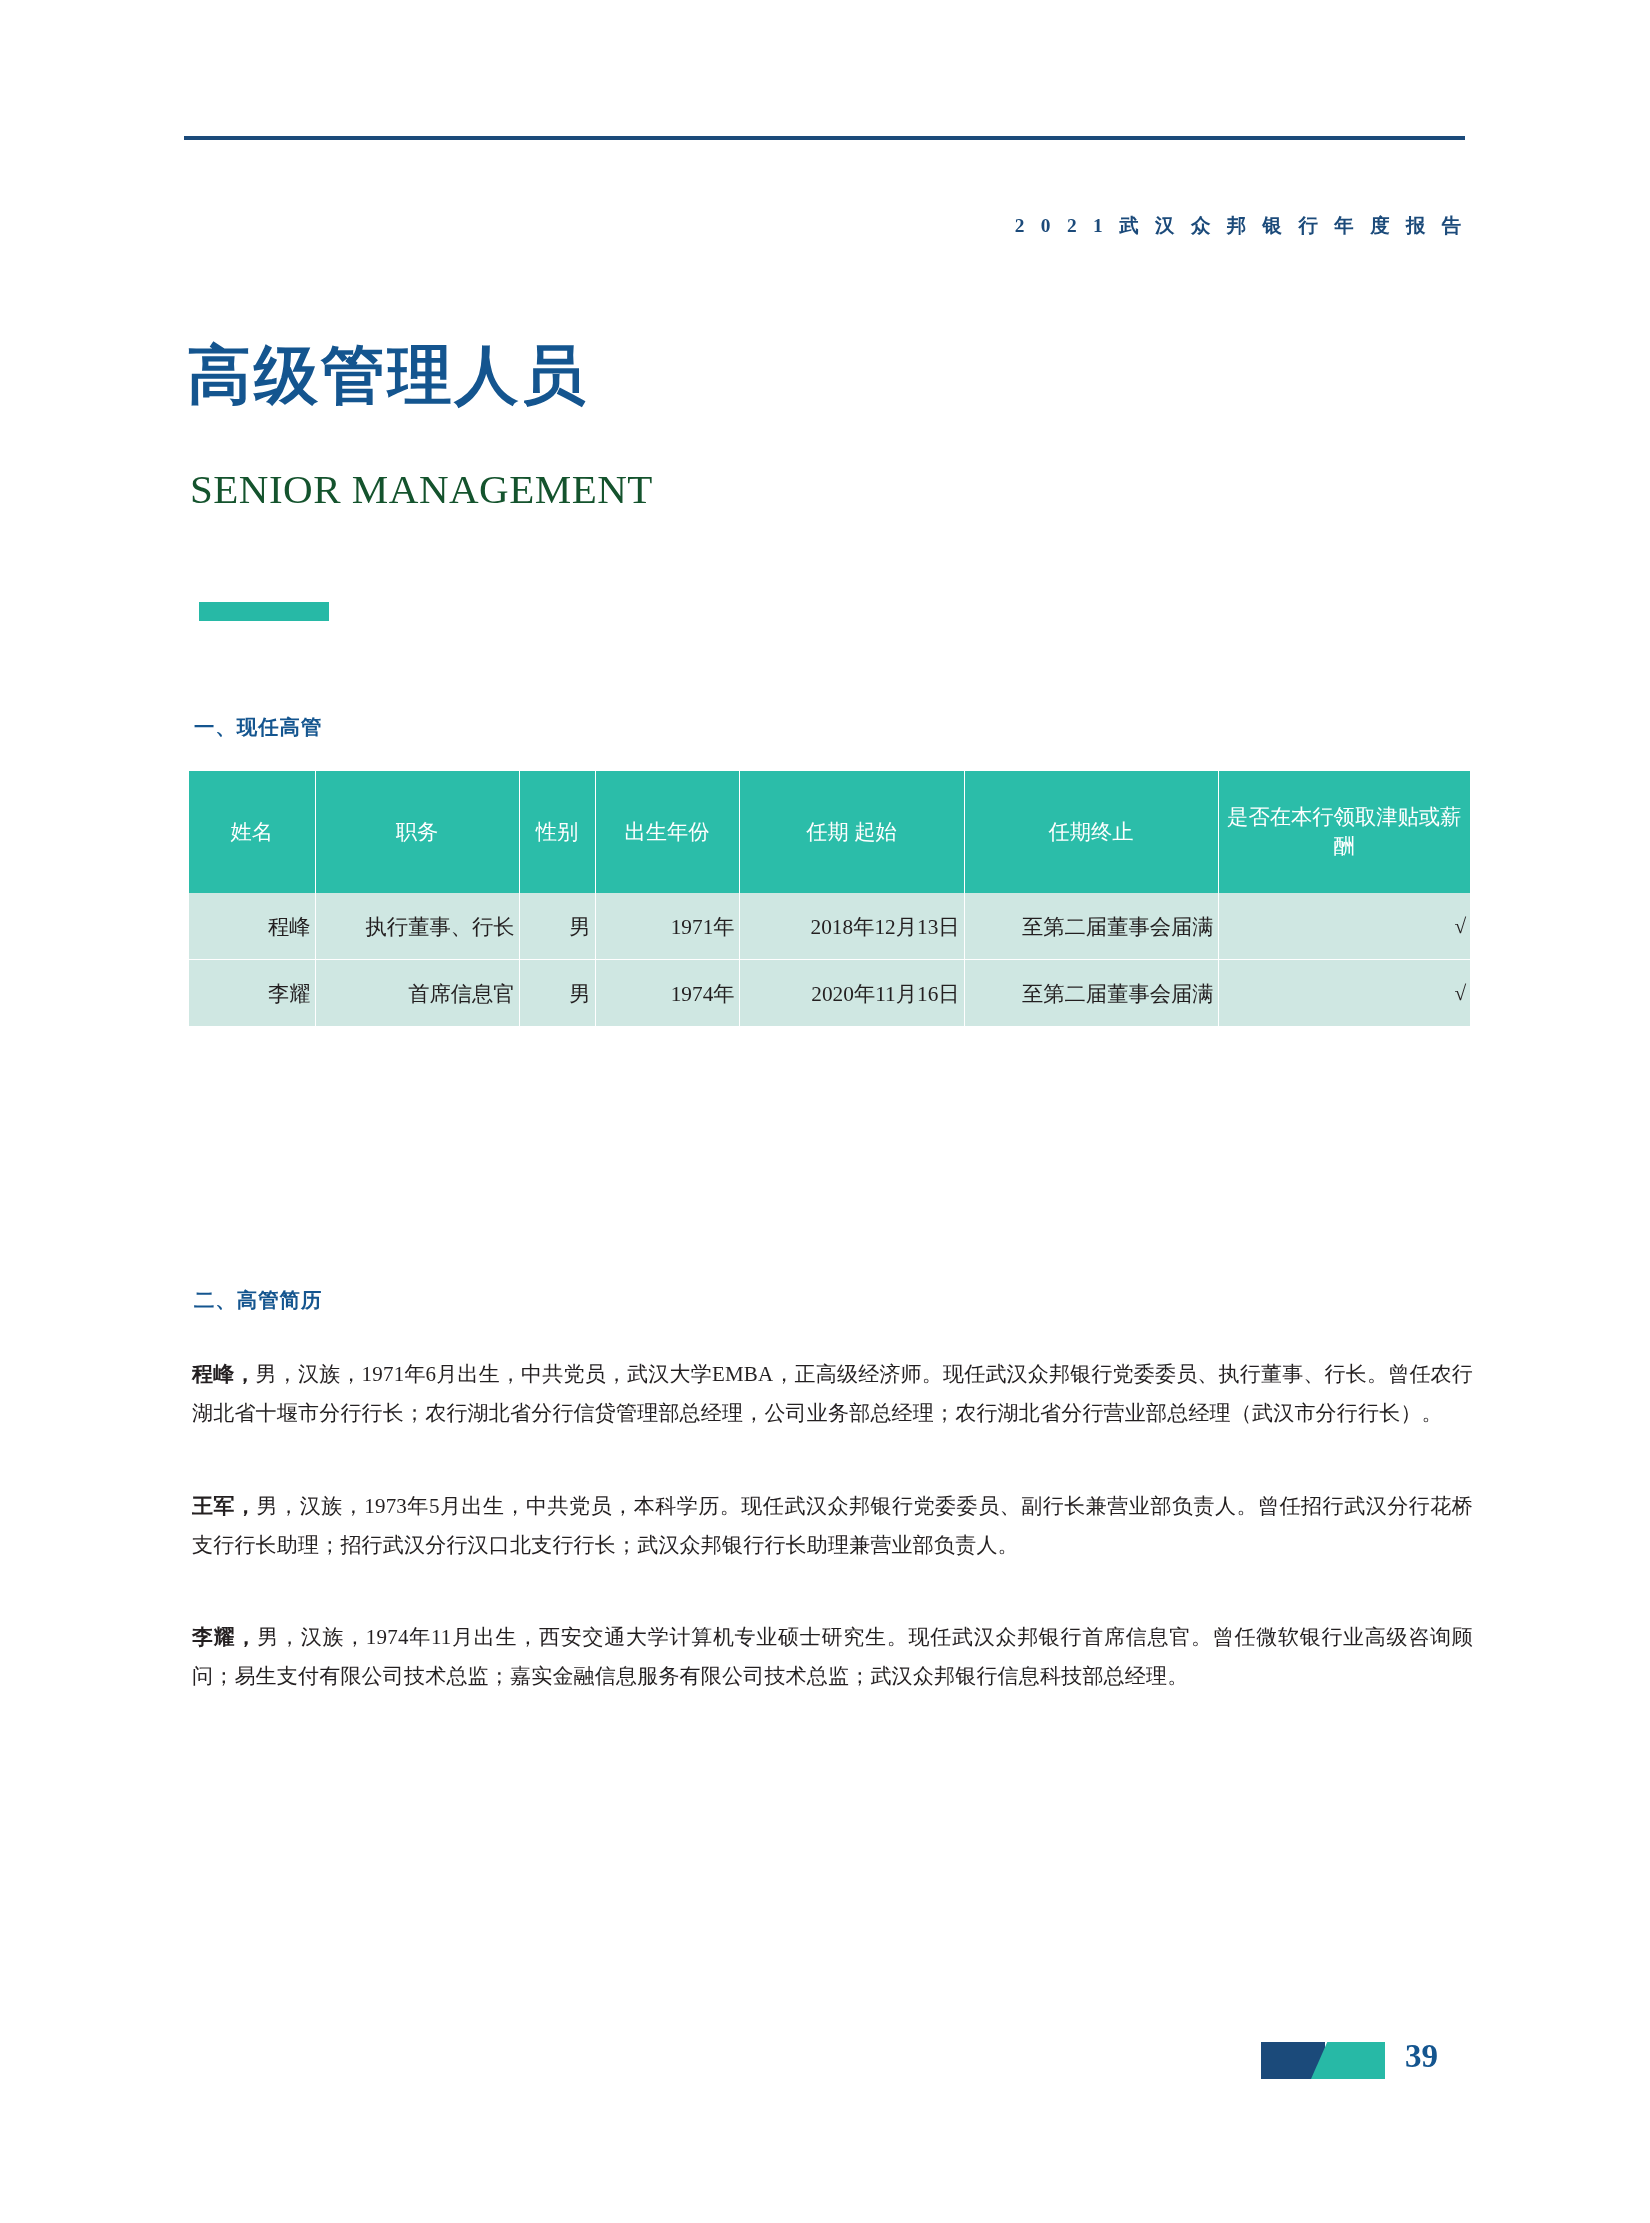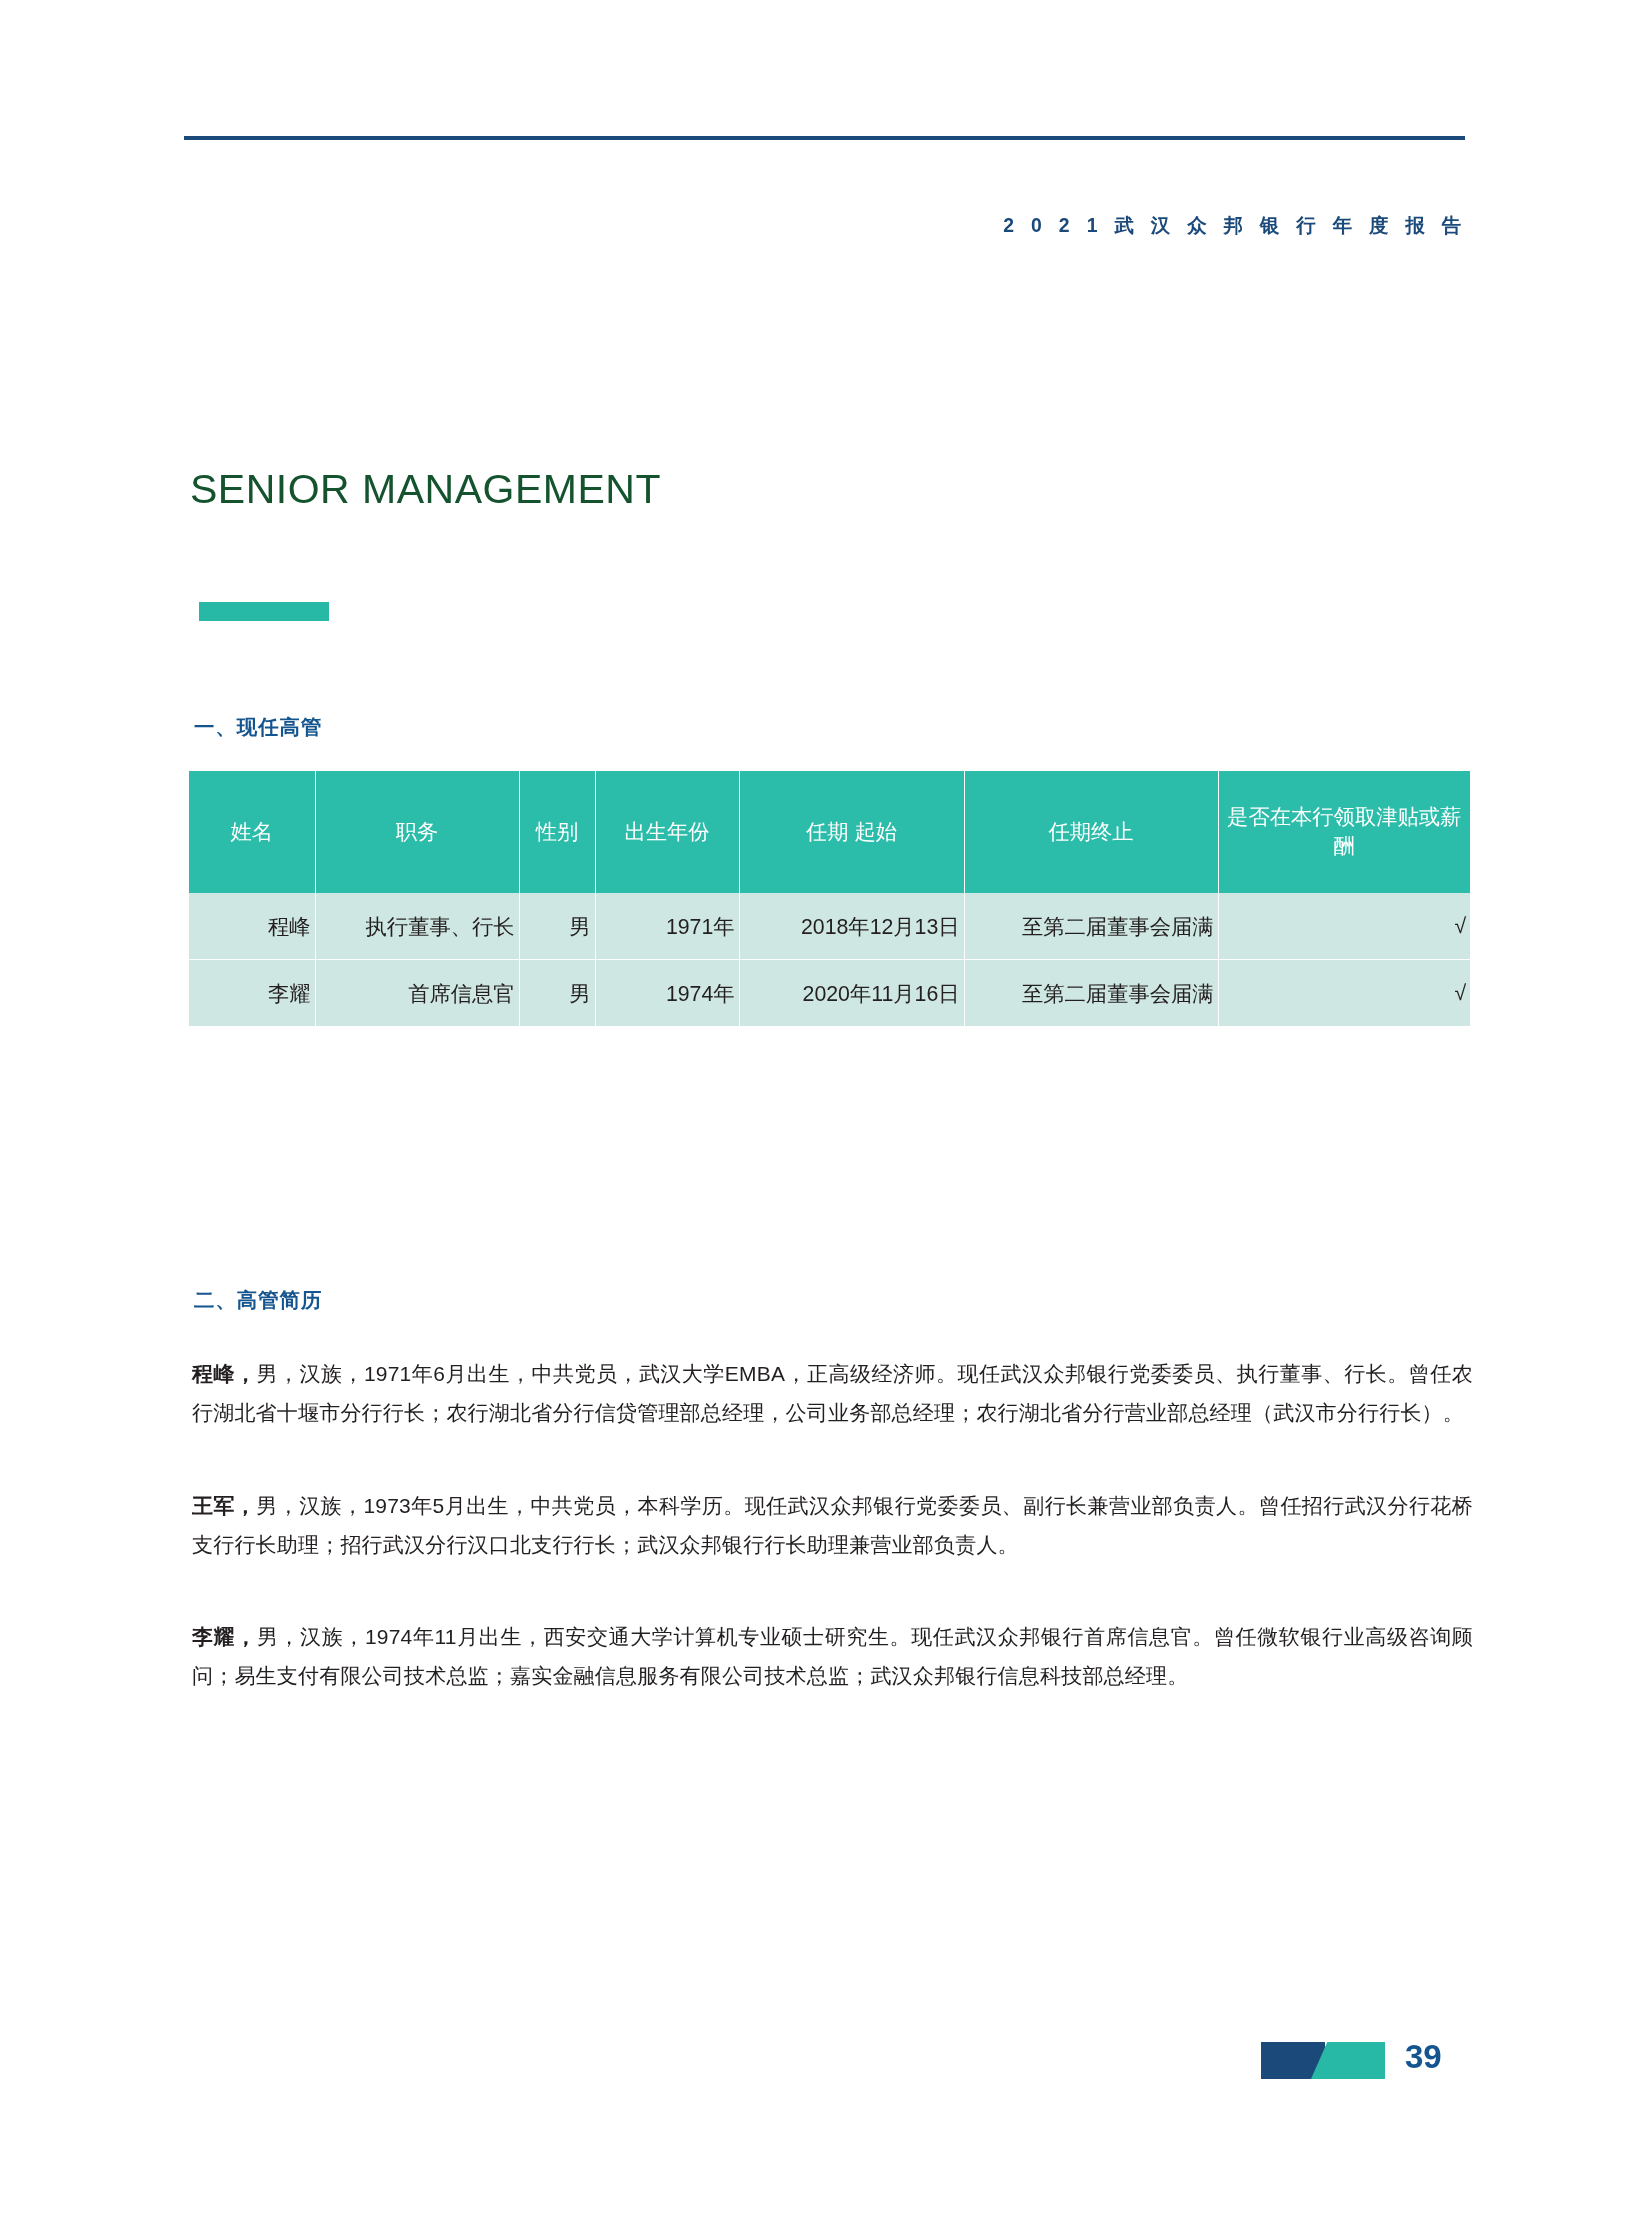--- a/index.html
+++ b/index.html
@@ -14,20 +14,21 @@
     color: #231f20;
     position: relative;
     overflow: hidden;
   }
 
   .page {
     position: absolute;
     left: 0; top: 0;
     width: 1651px;
     height: 2223px;
+    font-family: Liberation Serif, serif;
   }
 
   
   .header-rule {
     position: absolute;
     left: 184px;
     top: 136px;
     width: 1281px;
     height: 3.9px;
     background: #1b4a7a;
@@ -186,20 +187,21 @@
   }
 </style>
 </head>
 <body>
 
 <div class="page">
 
   <div class="header-rule"></div>
   <div class="header-title">2 0 2 1   武 汉 众 邦 银 行 年 度 报 告</div>
 
+  <div class="title-cn">高级管理人员</div>
   <div class="title-en">SENIOR MANAGEMENT</div>
   <div class="accent-bar"></div>
 
   <div class="section-heading" id="sec1">一、现任高管</div>
 
   <div class="table-wrap">
     <table class="mgmt">
       <colgroup>
         <col class="c0">
           <col class="c1">

